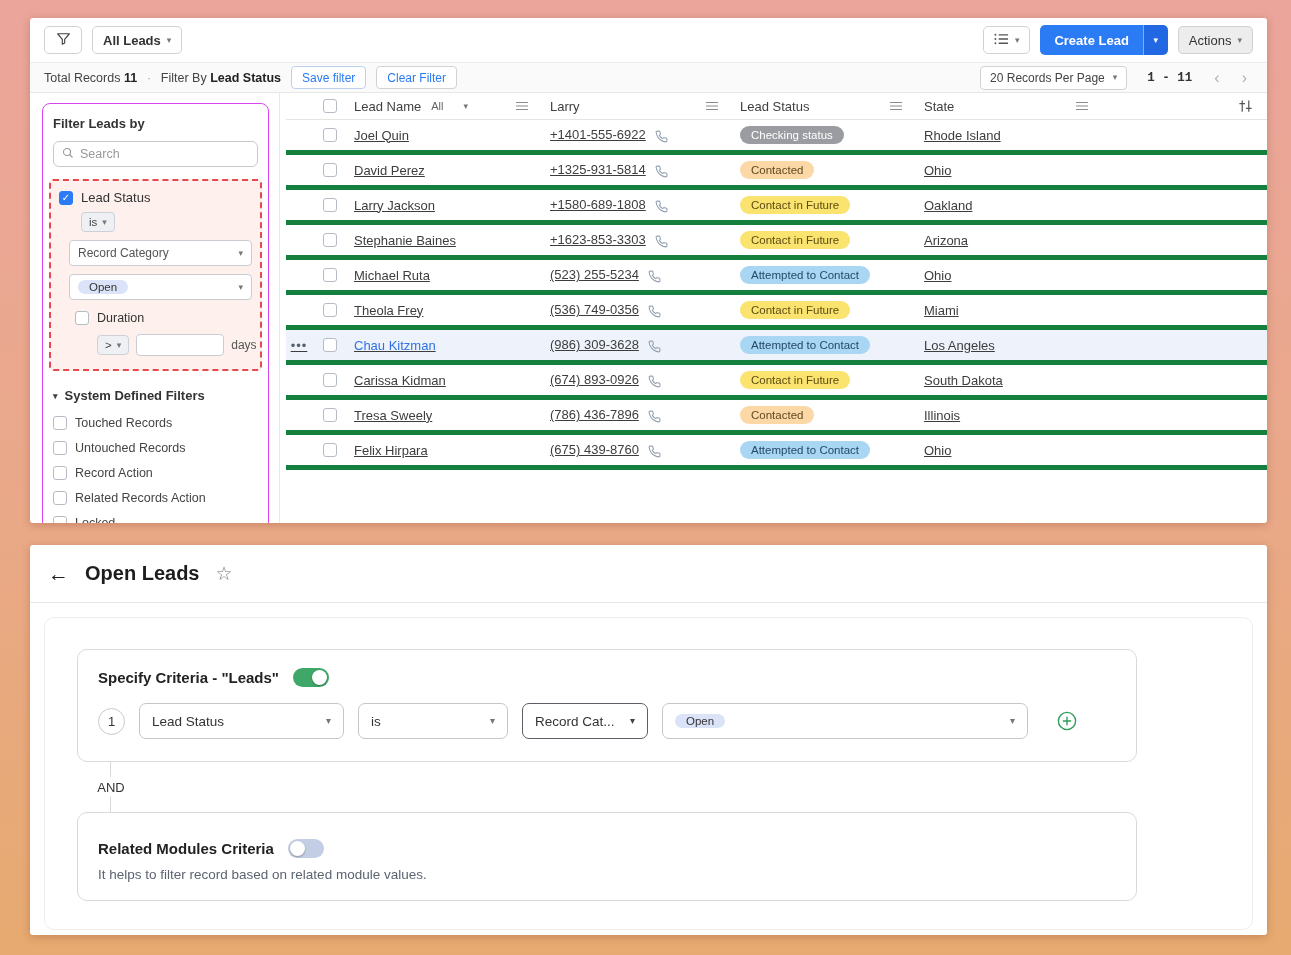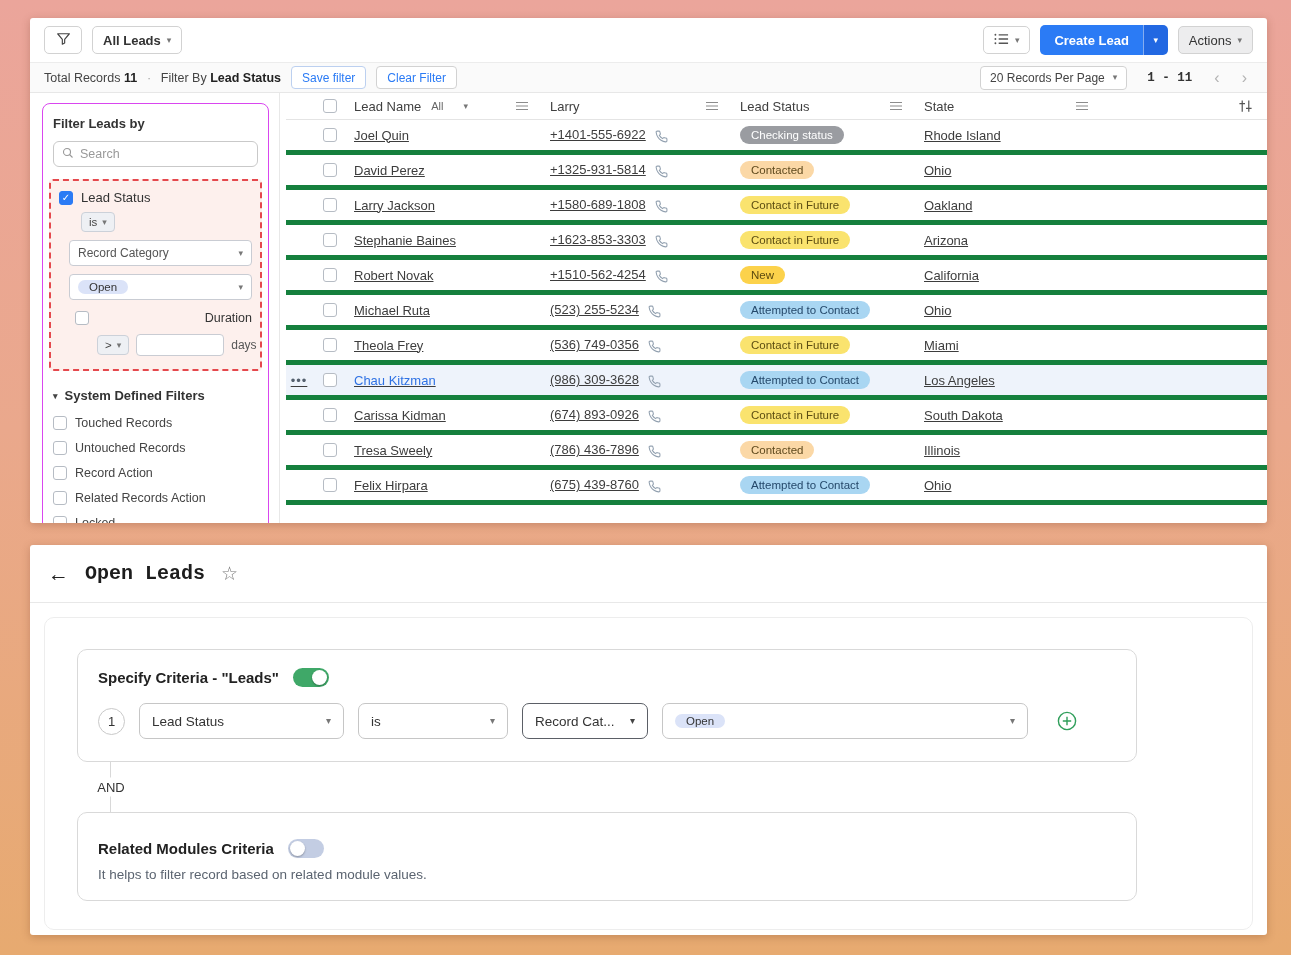--- a/index.html
+++ b/index.html
@@ -67,21 +67,21 @@
   .cb.checked { background:var(--accent-blue,#2b7bf5); border-color:var(--accent-blue,#2b7bf5); }
   .mini-sel { display:inline-flex; align-items:center; gap:5px; margin:7px 0 0 22px; padding:3px 7px;
               border:1px solid #ccd1d9; border-radius:4px; background:#eef0f4; font-size:11.5px;
               color:#444; cursor:pointer; }
   .mini-sel.m0 { margin:0; }
   .af-select { margin:8px 0 0 10px; height:26px; border:1px solid #c9ccd3; border-radius:4px;
                background:#fff; display:flex; align-items:center; justify-content:space-between;
                padding:0 8px; font-size:12px; color:#555; cursor:pointer; }
   .pill { background:#dbe3f8; border-radius:10px; padding:1px 11px; font-size:11.5px; color:#333; }
   .af-duration { display:flex; align-items:center; gap:8px; margin:11px 0 0 16px;
-                 font-size:12.5px; color:#333; cursor:pointer;justify-content:space-between; }
+                 font-size:12.5px; color:#333; cursor:pointer; }
   .af-durrow { display:flex; align-items:center; gap:7px; margin:9px 0 0 38px; }
   .dur-input { width:88px; height:22px; border:1px solid #c9ccd3; border-radius:4px; background:#fff;
                font-family:inherit; padding:0 6px; font-size:12px; outline:none; }
   .days { font-size:12px; color:#555; }
 
   .sdf-header { display:flex; align-items:center; gap:7px; margin-top:17px; font-size:13px;
                 font-weight:bold; color:#333; cursor:pointer; }
   .tri { font-size:9px; color:#444; }
   .chk-list { margin-top:13px; display:flex; flex-direction:column; gap:11px; }
   .chk-row { display:flex; align-items:center; gap:8px; font-size:12.5px; color:#444; cursor:pointer; }
@@ -107,21 +107,21 @@
   .trow.hl { background:var(--row-highlight-bg,#eef3fb); }
   .trow .link { color:var(--link-blue,#2f72e4); }
   .c-phone .ph { margin-right:9px; }
   .phicon { display:inline-flex; vertical-align:middle; }
   .badge { display:inline-block; padding:3px 11px; border-radius:10px; font-size:11.5px; white-space:nowrap;text-align:center; }
 
   
   .dv-header { height:58px; display:flex; align-items:center; gap:16px; padding:0 18px;
                border-bottom:1px solid #e8e8e8; }
   .back { font-size:21px; color:#222; cursor:pointer; line-height:1; }
-  .dv-title { font-size:20px; font-weight:bold; color:#1d1d1d;font-family:Liberation Mono, monospace; }
+  .dv-title { font-size:20px; font-weight:bold; color:#1d1d1d; }
   .star { font-size:19px; color:#777; cursor:pointer; line-height:1; }
   .dv-content { margin:14px 14px 0; border:1px solid #ededed; border-radius:10px; height:313px;
                 padding-top:31px; background:#fff; }
   .card { margin-left:32px; width:1060px; border:1px solid #d9d9d9; border-radius:10px; background:#fff; }
   .card1 { padding:18px 20px 22px; }
   .card2 { padding:26px 20px 18px; }
   .card-title-row { display:flex; align-items:center; gap:14px; }
   .card-title { font-size:15px; font-weight:bold; color:#222; }
   .toggle { width:36px; height:19px; border-radius:10px; background:var(--toggle-off,#c3cde3);
             position:relative; cursor:pointer; flex:none; }
@@ -398,35 +398,20 @@
               </span></div>
             <div class="c-status"><span class="badge" style="background: rgb(250, 227, 110); color: rgb(92, 77, 18);">Contact in Future</span></div>
             <div class="c-state">Arizona</div>
             <div class="c-fill"></div>
           </div>
           <div class="trow cols">
             <div class="c-dots"></div>
             <div class="c-check">
               <span class="cb"></span>
             </div>
-            <div class="c-name"><span class="nm">Robert Novak</span></div>
-            <div class="c-phone"><span class="ph">+1510-562-4254</span><span class="phicon">
-                <svg width="13" height="13" viewBox="0 0 24 24" fill="none" stroke="#93a1b0" stroke-width="2">
-                  <path d="M22 16.92v3a2 2 0 0 1-2.18 2 19.79 19.79 0 0 1-8.63-3.07 19.5 19.5 0 0 1-6-6 19.79 19.79 0 0 1-3.07-8.67A2 2 0 0 1 4.11 2h3a2 2 0 0 1 2 1.72c.12.96.37 1.9.72 2.81a2 2 0 0 1-.45 2.11L8.09 9.91a16 16 0 0 0 6 6l1.27-1.27a2 2 0 0 1 2.11-.45c.91.35 1.85.6 2.81.72A2 2 0 0 1 22 16.92z"></path>
-                </svg>
-              </span></div>
-            <div class="c-status"><span class="badge" style="background: rgb(252, 210, 75); color: rgb(92, 74, 16);">New</span></div>
-            <div class="c-state">California</div>
-            <div class="c-fill"></div>
-          </div>
-          <div class="trow cols">
-            <div class="c-dots"></div>
-            <div class="c-check">
-              <span class="cb"></span>
-            </div>
             <div class="c-name"><span class="nm">Michael Ruta</span></div>
             <div class="c-phone"><span class="ph">(523) 255-5234</span><span class="phicon">
                 <svg width="13" height="13" viewBox="0 0 24 24" fill="none" stroke="#93a1b0" stroke-width="2">
                   <path d="M22 16.92v3a2 2 0 0 1-2.18 2 19.79 19.79 0 0 1-8.63-3.07 19.5 19.5 0 0 1-6-6 19.79 19.79 0 0 1-3.07-8.67A2 2 0 0 1 4.11 2h3a2 2 0 0 1 2 1.72c.12.96.37 1.9.72 2.81a2 2 0 0 1-.45 2.11L8.09 9.91a16 16 0 0 0 6 6l1.27-1.27a2 2 0 0 1 2.11-.45c.91.35 1.85.6 2.81.72A2 2 0 0 1 22 16.92z"></path>
                 </svg>
               </span></div>
             <div class="c-status"><span class="badge" style="background: rgb(169, 214, 242); color: rgb(37, 73, 107);">Attempted to Contact</span></div>
             <div class="c-state">Ohio</div>
             <div class="c-fill"></div>
           </div>

